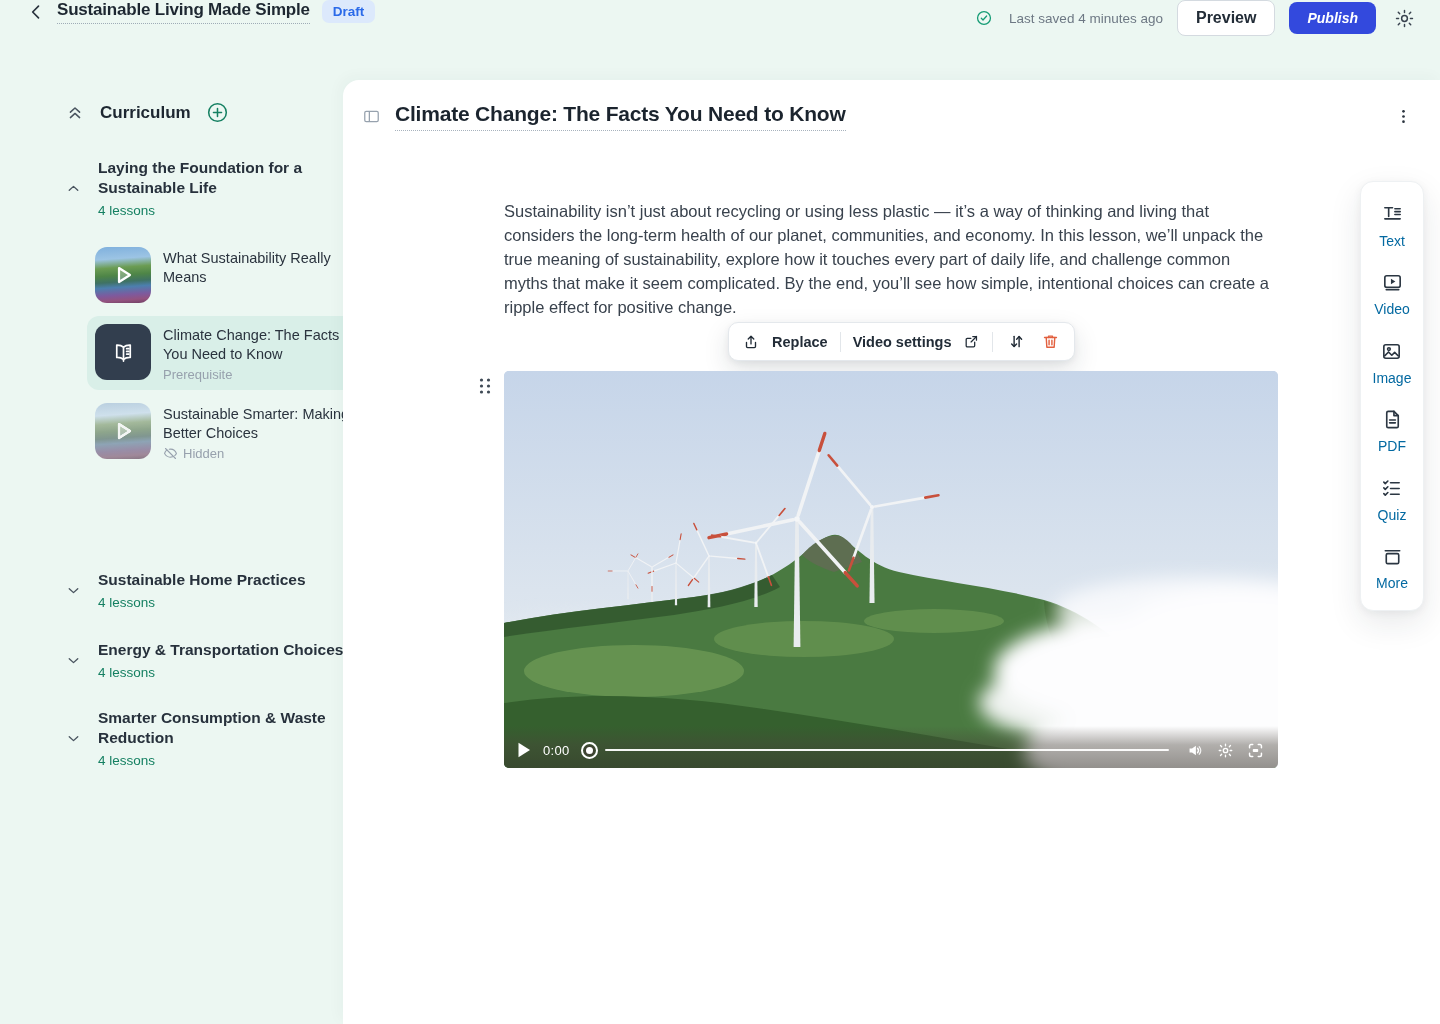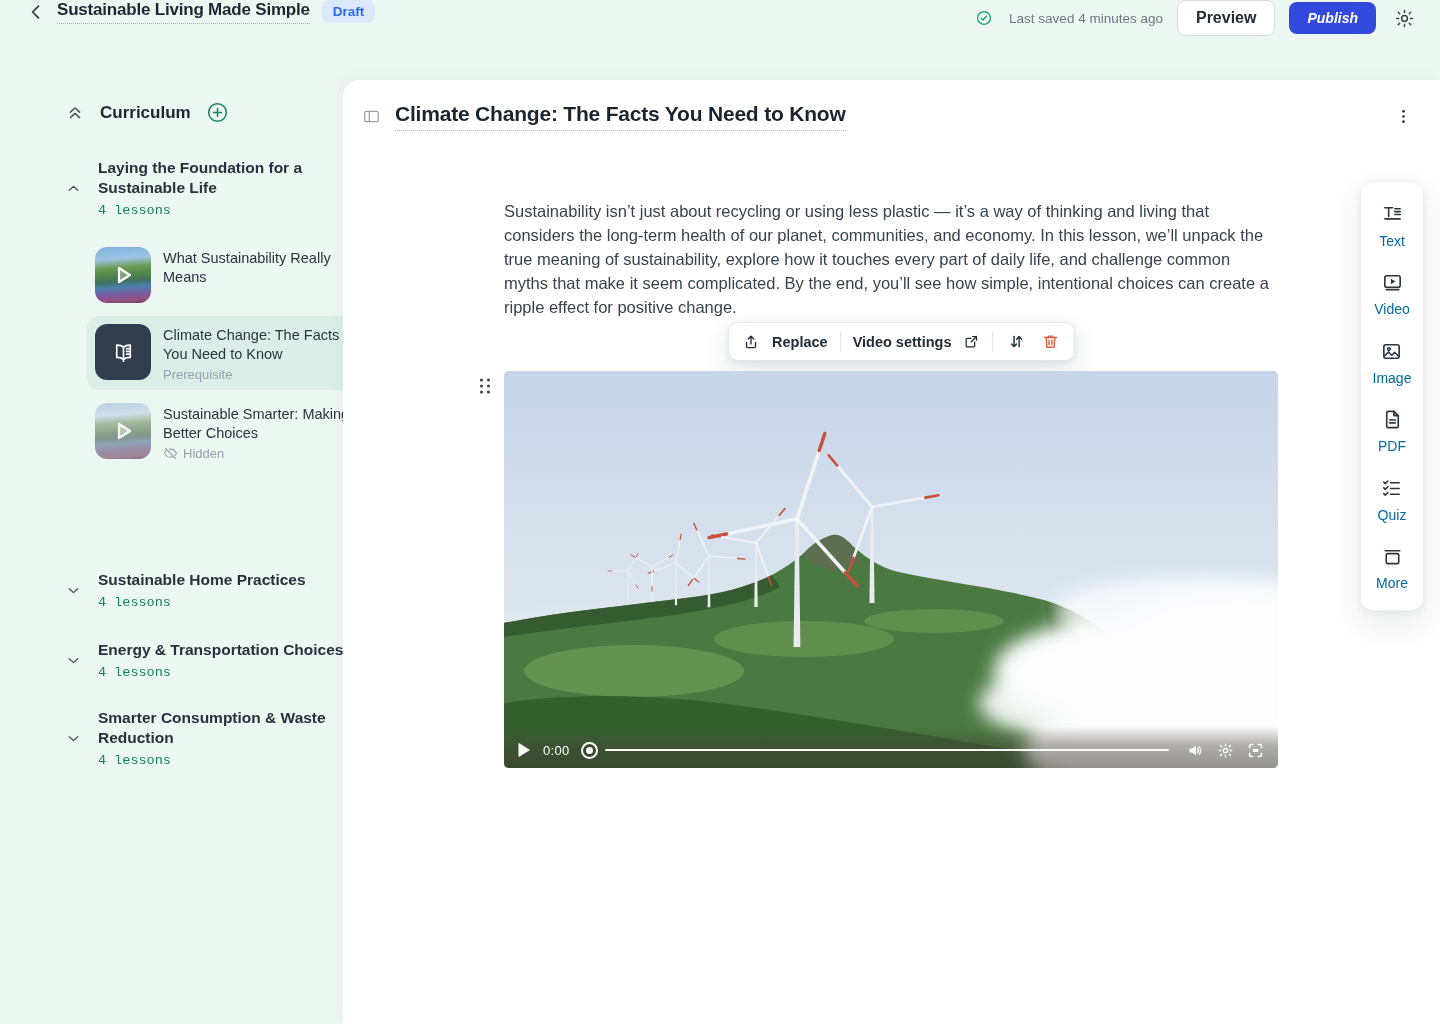--- a/index.html
+++ b/index.html
@@ -42,21 +42,21 @@
 
   
   .sidebar{position:absolute;left:0;top:74px;width:343px;bottom:0;margin-left:41px;}
   .curriculum-header{position:absolute;left:24px;top:27px;display:flex;align-items:center;gap:13px;}
   .collapse-all{width:20px;height:20px;color:#49545f;}
   .curriculum-title{font-size:17px;font-weight:700;color:var(--ink);margin-left:2px;}
   .add-btn{width:23px;height:23px;color:var(--accent-teal);margin-left:2px;}
   .section{position:absolute;left:24px;width:296px;display:flex;gap:16px;align-items:center;cursor:pointer;}
   .section-chevron{width:17px;height:17px;color:#49545f;flex:none;}
   .section-title{font-size:15.5px;line-height:20px;font-weight:600;color:#27313c;}
-  .section-meta{font-size:13.5px;font-weight:500;color:var(--accent-teal);margin-top:5px;font-family:Liberation Mono, monospace;}
+  .section-meta{font-size:13.5px;font-weight:500;color:var(--accent-teal);margin-top:5px;}
   .lessons{position:absolute;left:46px;top:165px;width:284px;display:flex;flex-direction:column;}
   .lesson-row{position:relative;display:flex;gap:12px;padding:8px;border-radius:12px;margin-bottom:5px;align-items:flex-start;cursor:pointer;}
   .lesson-row.selected{background:var(--selected-row-bg);}
   .thumb{width:56px;height:56px;border-radius:12px;flex:none;position:relative;overflow:hidden;
     background:linear-gradient(176deg,#7fb0dd 0%,#9cc4e4 22%,#6b9c53 37%,#4e8547 50%,#3f7264 61%,#4c7fae 70%,#7d5a9e 83%,#93527f 92%,#6e3f63 100%);}
   .thumb.dimmed{filter:saturate(.45) brightness(1.18) contrast(.92);opacity:.8;}
   .thumb .play-overlay{position:absolute;inset:0;display:flex;align-items:center;justify-content:center;}
   .doc-icon-tile{width:56px;height:56px;border-radius:12px;flex:none;background:#323e4e;display:flex;align-items:center;justify-content:center;color:#fff;}
   .lesson-text{padding-top:2px;min-width:0;}
   .lesson-title{font-size:14.5px;line-height:19px;font-weight:500;color:#2a333e;}

